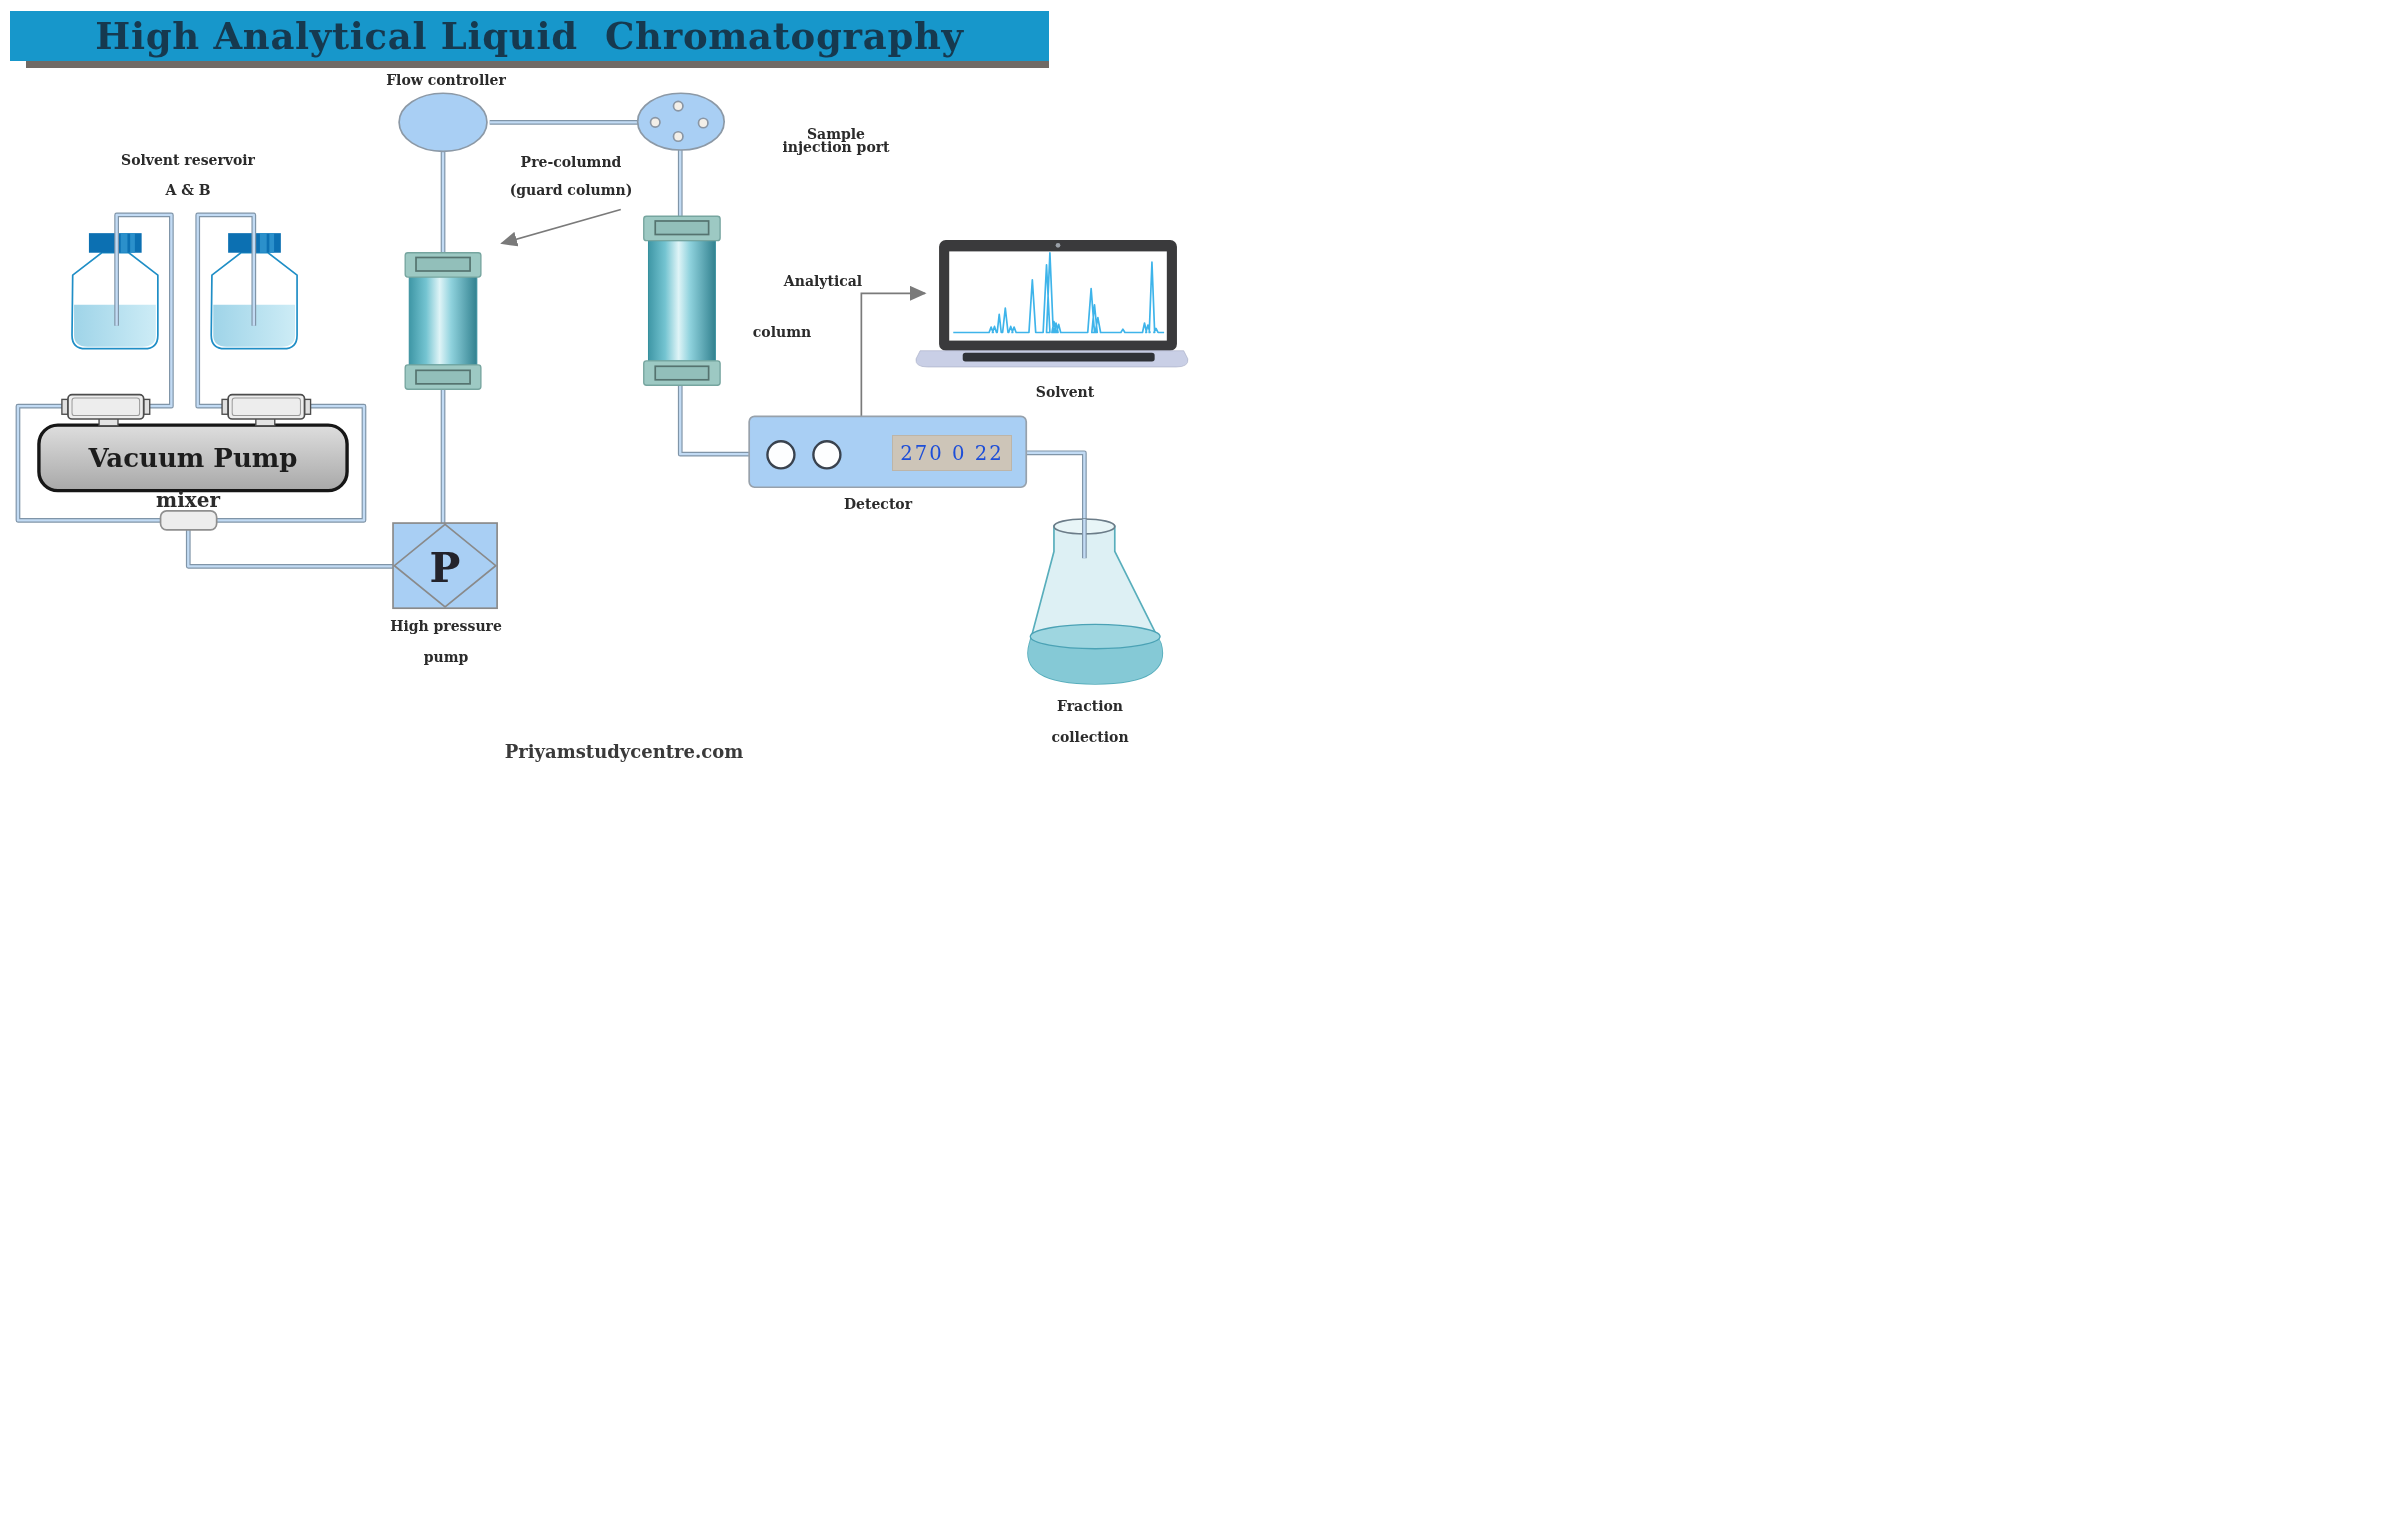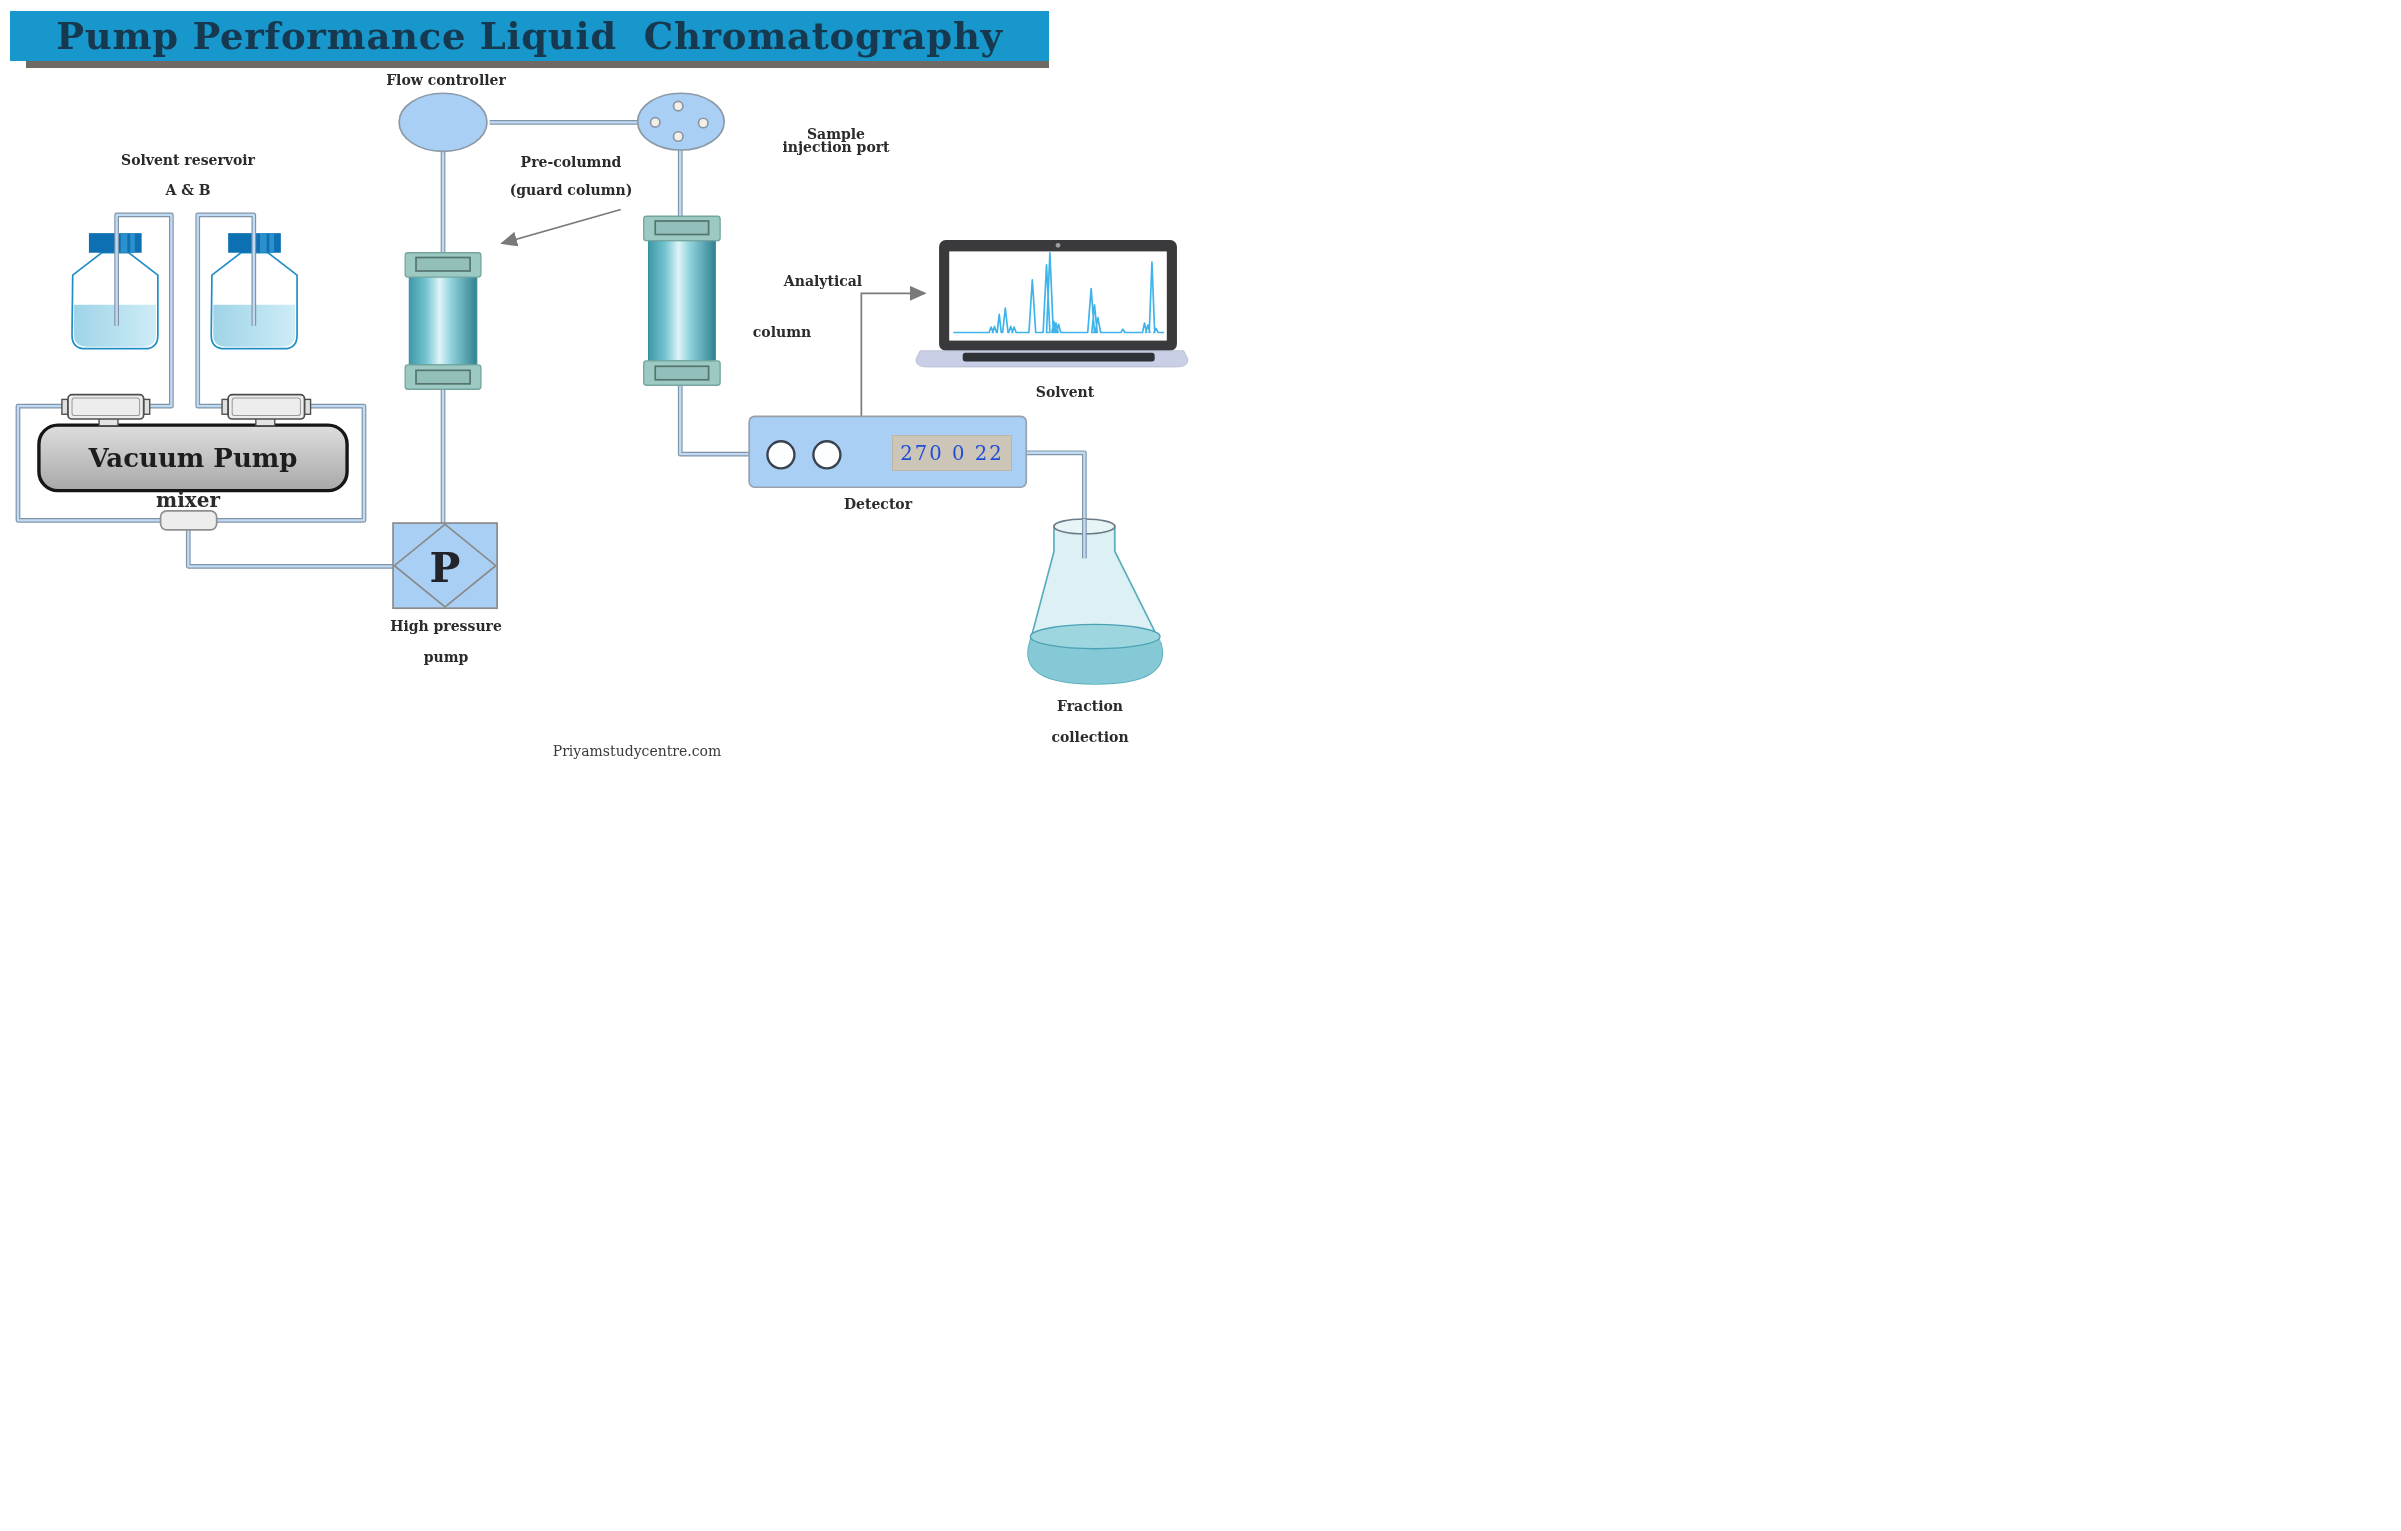--- a/index.html
+++ b/index.html
@@ -11,22 +11,22 @@
           color:#16394f;font-size:37px;font-weight:700;letter-spacing:0.7px;white-space:pre;}
   .banner-shadow{position:absolute;left:26px;top:61px;width:1023px;height:7.4px;background:#57504a;opacity:.85;}
   .label{position:absolute;transform:translate(-50%,-50%);color:#2b2b2b;font-size:14px;font-weight:600;
          white-space:nowrap;text-align:center;}
   .label.small{font-size:20px;}
   .vp-label{font-size:26px;font-weight:700;color:#1d1d1d;}
   .p-label{font-size:41px;font-weight:700;color:#23232b;}
   .display{position:absolute;left:892px;top:435px;width:118px;height:34px;background:#cdc5b8;
            border:0.7px solid #bdb5a8;display:flex;align-items:center;justify-content:center;
            color:#1d4ed8;font-size:19.6px;font-weight:400;letter-spacing:2px;}
-  .footer{position:absolute;left:637px;top:751px;transform:translate(-50%,-50%);
-          color:#3a3a3a;font-size:14px;font-weight:400;}
+  .footer{position:absolute;left:624px;top:751px;transform:translate(-50%,-50%);
+          color:#3a3a3a;font-size:18px;font-weight:700;}
 </style>
 </head>
 <body>
 
 <div class="stage">
 
   <svg class="diagram" viewBox="0 0 1776 1132">
     <defs>
       <linearGradient id="colGrad" x1="0" y1="0" x2="1" y2="0">
         <stop offset="0" stop-color="#3f97a6"></stop>
@@ -158,21 +158,21 @@
       <path d="M 1559 778 L 1559 816 L 1523 952 C 1512 990 1540 1012 1620 1012 C 1700 1012 1728 990 1717 952 L 1649 816 L 1649 778 Z" fill="rgba(216,238,242,0.88)" stroke="#58aebc" stroke-width="2.5" stroke-linejoin="round"></path>
       <path d="M 1526 942 C 1560 958 1680 958 1712 938 L 1717 952 C 1728 990 1700 1012 1620 1012 C 1540 1012 1512 990 1523 952 Z" fill="#85c9d6" stroke="none"></path>
       <ellipse cx="1620" cy="942" rx="96" ry="18" fill="#9ed6e0" stroke="#4ba2b5" stroke-width="2"></ellipse>
       <ellipse cx="1604" cy="779" rx="45" ry="11" fill="#e8f5f7" stroke="#6b7c88" stroke-width="2.5"></ellipse>
       <path d="M 1604 768 V 826" stroke="#8095a8" stroke-width="7" fill="none"></path>
       <path d="M 1604 768 V 826" stroke="#c2dbf4" stroke-width="3.5" fill="none"></path>
     </g>
   </svg>
 
   <div class="banner-shadow"></div>
-  <div class="banner">Pump Performance Liquid  Chromatography</div>
+  <div class="banner">High Analytical Liquid  Chromatography</div>
 
   <div class="label" style="left:446px;top:80px;">Flow controller</div>
   <div class="label" style="left:836px;top:108px;margin-top:26px;">Sample</div>
   <div class="label" style="left:836px;top:147px;">injection port</div>
   <div class="label" style="left:571px;top:162px;">Pre-columnd</div>
   <div class="label" style="left:571px;top:190px;">(guard column)</div>
   <div class="label" style="left:188px;top:160px;">Solvent reservoir</div>
   <div class="label" style="left:188px;top:190px;">A &amp; B</div>
   <div class="label vp-label" style="left:193px;top:458px;">Vacuum Pump</div>
   <div class="label small" style="left:188px;top:500px;">mixer</div>

